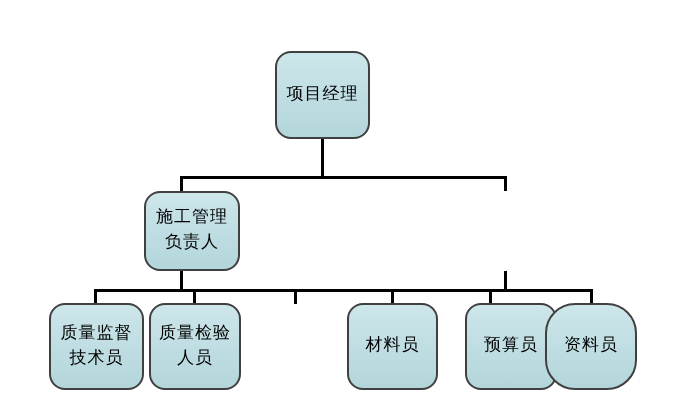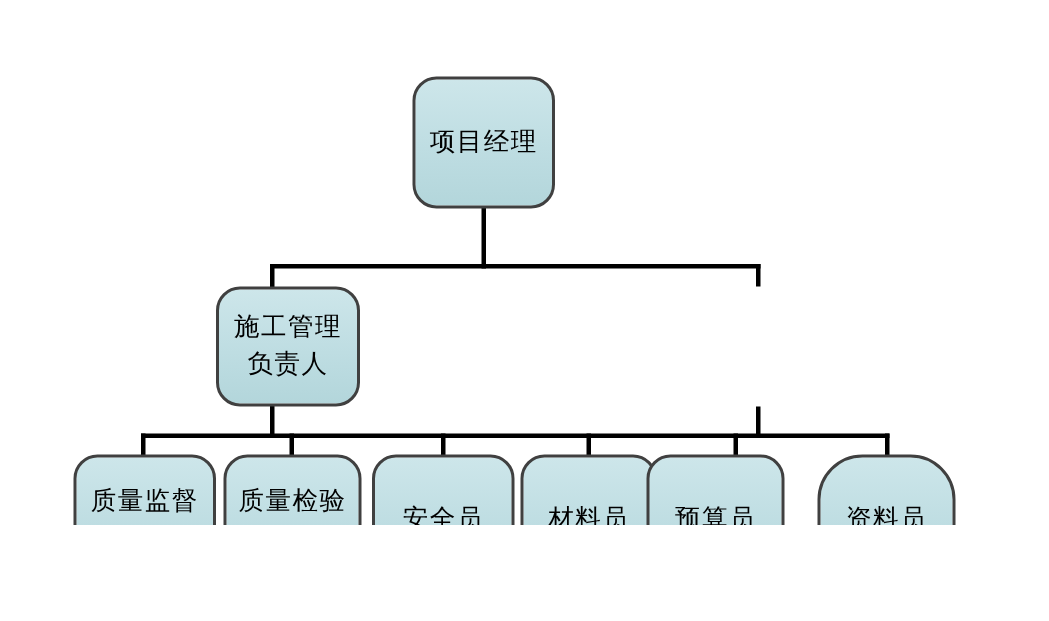--- a/index.html
+++ b/index.html
@@ -3,24 +3,24 @@
 <meta charset="utf-8">
 <style>
   html, body {
     margin: 0;
     padding: 0;
     background: #ffffff;
   }
   .canvas {
     position: relative;
     width: 699px;
-    height: 350px;
+    height: 414px;
     background: #ffffff;
     overflow: hidden;
-    font-family: Liberation Sans, sans-serif;
+    font-family: Liberation Mono, monospace;
   }
   .node {
     position: absolute;
     box-sizing: border-box;
     background: linear-gradient(180deg, #cde6ea 0%, #bedde2 55%, #b3d6db 100%);
     border: 2px solid #404040;
     border-radius: 16px;
     display: flex;
     align-items: center;
     justify-content: center;
@@ -37,21 +37,21 @@
     background: #000000;
   }
   
   #n-root { left: 275px; top: 51px;  width: 95px; height: 88px; }
   #n-l2a  { left: 144px; top: 191px; width: 96px; height: 80px; }
   #n-l2b  { left: 458px; top: 190px; width: 94px; height: 82px; line-height: 1.25; }
   #n-b1   { left: 49px;  top: 303px; width: 95px; height: 87px; }
   #n-b2   { left: 149px; top: 303px; width: 92px; height: 87px; }
   #n-b3   { left: 248px; top: 303px; width: 95px; height: 87px; }
   #n-b4   { left: 347px; top: 303px; width: 91px; height: 87px; }
-  #n-b5   { left: 431px; top: 303px; width: 92px; height: 87px; }
+  #n-b5   { left: 465px; top: 303px; width: 92px; height: 87px; }
   #n-b6   { left: 545px; top: 303px; width: 92px; height: 87px; border-radius: 30px; }
   
   #ln-root-stem { left: 321px; top: 138px; width: 3px;   height: 41px; }
   #ln-top-h     { left: 180px; top: 176px; width: 327px; height: 3px;  }
   #ln-drop-l2a  { left: 180px; top: 176px; width: 3px;   height: 16px; }
   #ln-drop-l2b  { left: 504px; top: 176px; width: 3px;   height: 15px; }
   #ln-stem-l2a  { left: 180px; top: 270px; width: 3px;   height: 22px; }
   #ln-stem-l2b  { left: 504px; top: 271px; width: 3px;   height: 21px; }
   #ln-bus       { left: 94px;  top: 289px; width: 499px; height: 3px;  }
   #ln-drop-b1   { left: 94px;  top: 289px; width: 3px;   height: 15px; }
@@ -85,21 +85,20 @@
   <div class="node" id="n-l2a">施工管理
 负责人</div>
 
 
   <div class="node" id="n-b1">质量监督
 技术员</div>
 
   <div class="node" id="n-b2">质量检验
 人员</div>
 
-  <div class="node" id="n-b3">安全员</div>
 
   <div class="node" id="n-b4">材料员</div>
 
   <div class="node" id="n-b5">预算员</div>
 
   <div class="node" id="n-b6">资料员</div>
 
 </div>
 
 </body></html>

